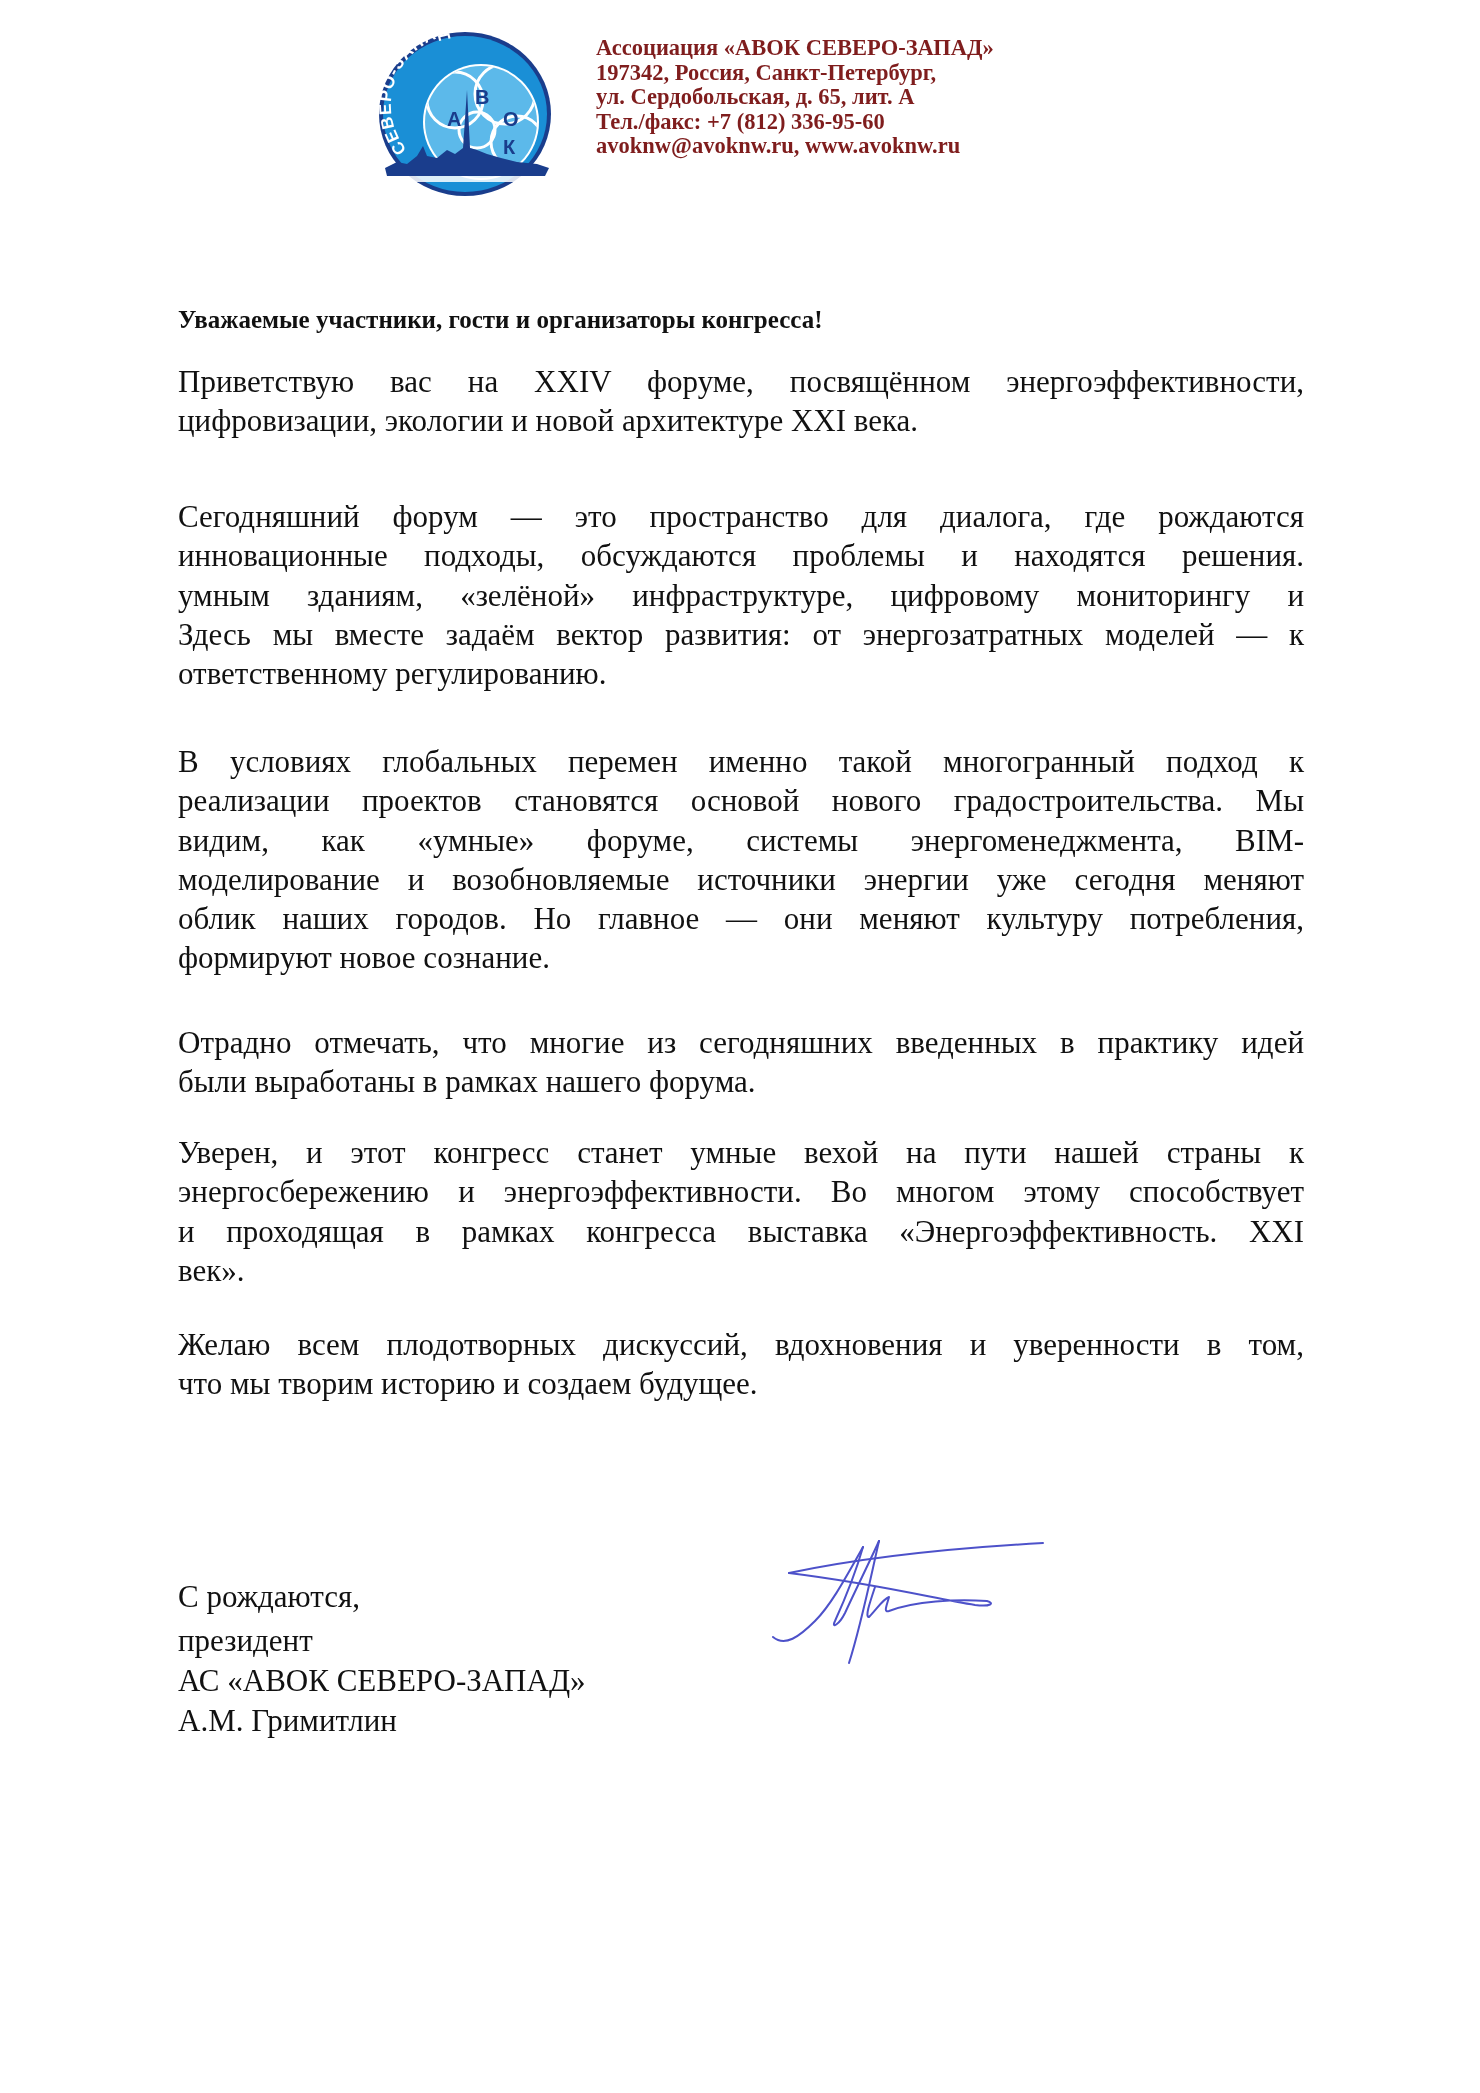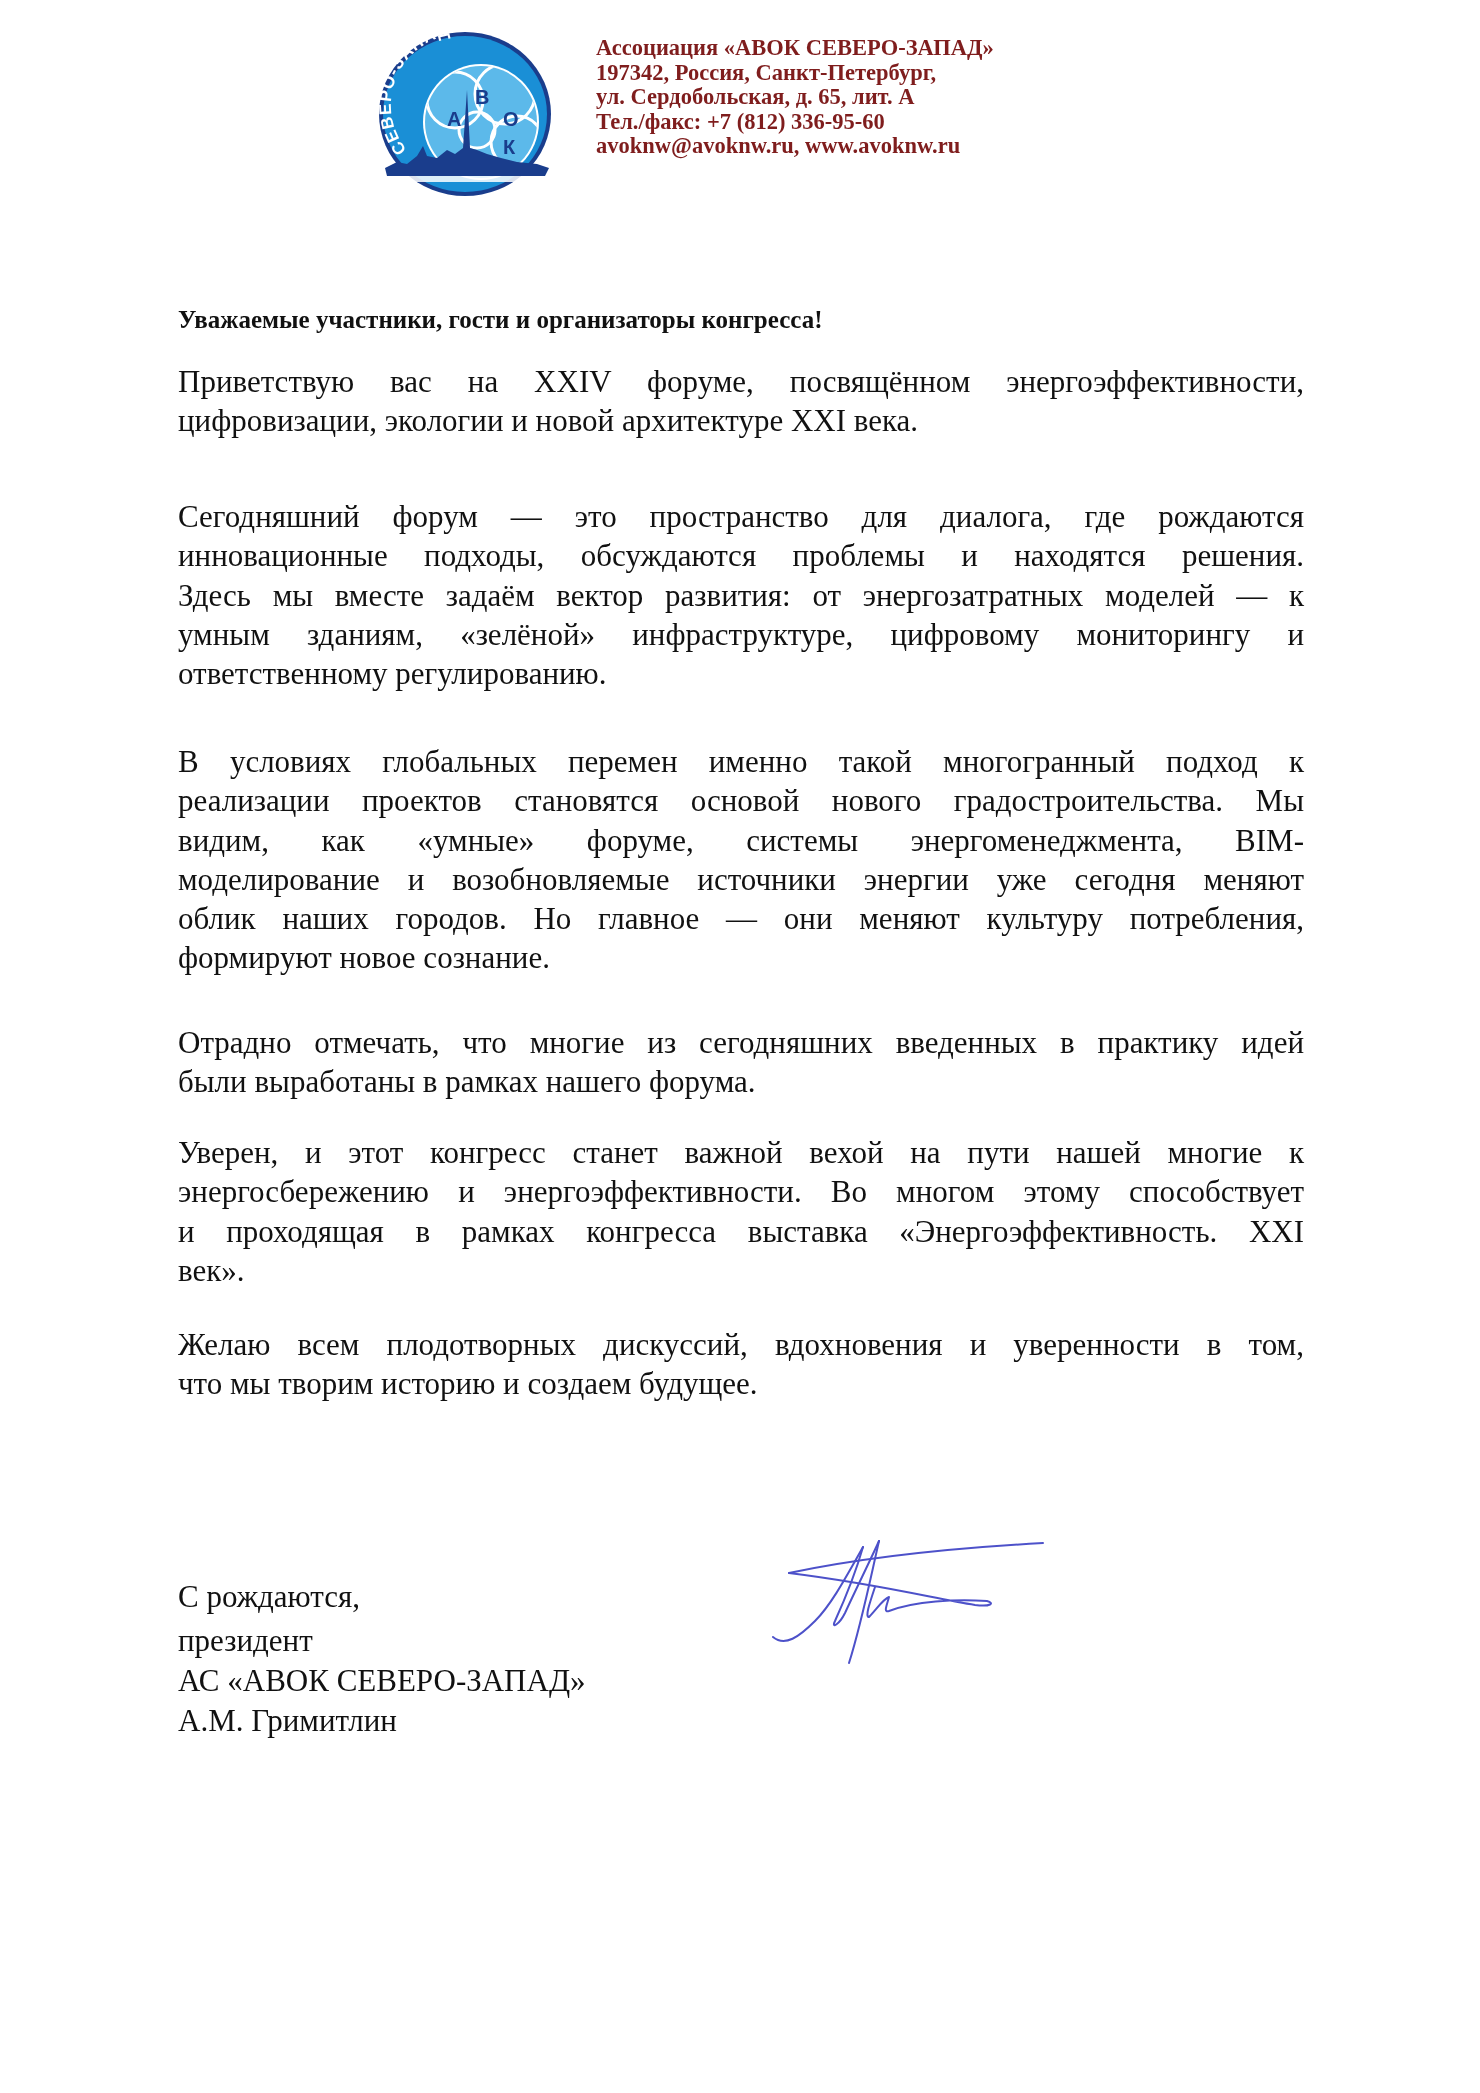--- a/index.html
+++ b/index.html
@@ -59,41 +59,41 @@
 <div class="title">Уважаемые участники, гости и организаторы конгресса!</div>
 
 <div class="para" style="top:362px;">
   <span class="ln">Приветствую вас на XXIV форуме, посвящённом энергоэффективности,</span>
   <span class="ln last">цифровизации, экологии и новой архитектуре XXI века.</span>
 </div>
 
 <div class="para" style="top:497px;">
   <span class="ln">Сегодняшний форум — это пространство для диалога, где рождаются</span>
   <span class="ln">инновационные подходы, обсуждаются проблемы и находятся решения.</span>
+  <span class="ln">умным зданиям, «зелёной» инфраструктуре, цифровому мониторингу и</span>
   <span class="ln">Здесь мы вместе задаём вектор развития: от энергозатратных моделей — к</span>
-  <span class="ln">умным зданиям, «зелёной» инфраструктуре, цифровому мониторингу и</span>
   <span class="ln last">ответственному регулированию.</span>
 </div>
 
 <div class="para" style="top:742px;">
   <span class="ln">В условиях глобальных перемен именно такой многогранный подход к</span>
   <span class="ln">реализации проектов становятся основой нового градостроительства. Мы</span>
   <span class="ln">видим, как «умные» форуме, системы энергоменеджмента, BIM-</span>
   <span class="ln">моделирование и возобновляемые источники энергии уже сегодня меняют</span>
   <span class="ln">облик наших городов. Но главное — они меняют культуру потребления,</span>
   <span class="ln last">формируют новое сознание.</span>
 </div>
 
 <div class="para" style="top:1023px;">
   <span class="ln">Отрадно отмечать, что многие из сегодняшних введенных в практику идей</span>
   <span class="ln last">были выработаны в рамках нашего форума.</span>
 </div>
 
 <div class="para" style="top:1133px;">
-  <span class="ln">Уверен, и этот конгресс станет важной вехой на пути нашей многие к</span>
+  <span class="ln">Уверен, и этот конгресс станет умные вехой на пути нашей страны к</span>
   <span class="ln">энергосбережению и энергоэффективности. Во многом этому способствует</span>
   <span class="ln">и проходящая в рамках конгресса выставка «Энергоэффективность. XXI</span>
   <span class="ln last">век».</span>
 </div>
 
 <div class="para" style="top:1325px;">
   <span class="ln">Желаю всем плодотворных дискуссий, вдохновения и уверенности в том,</span>
   <span class="ln last">что мы творим историю и создаем будущее.</span>
 </div>
 

